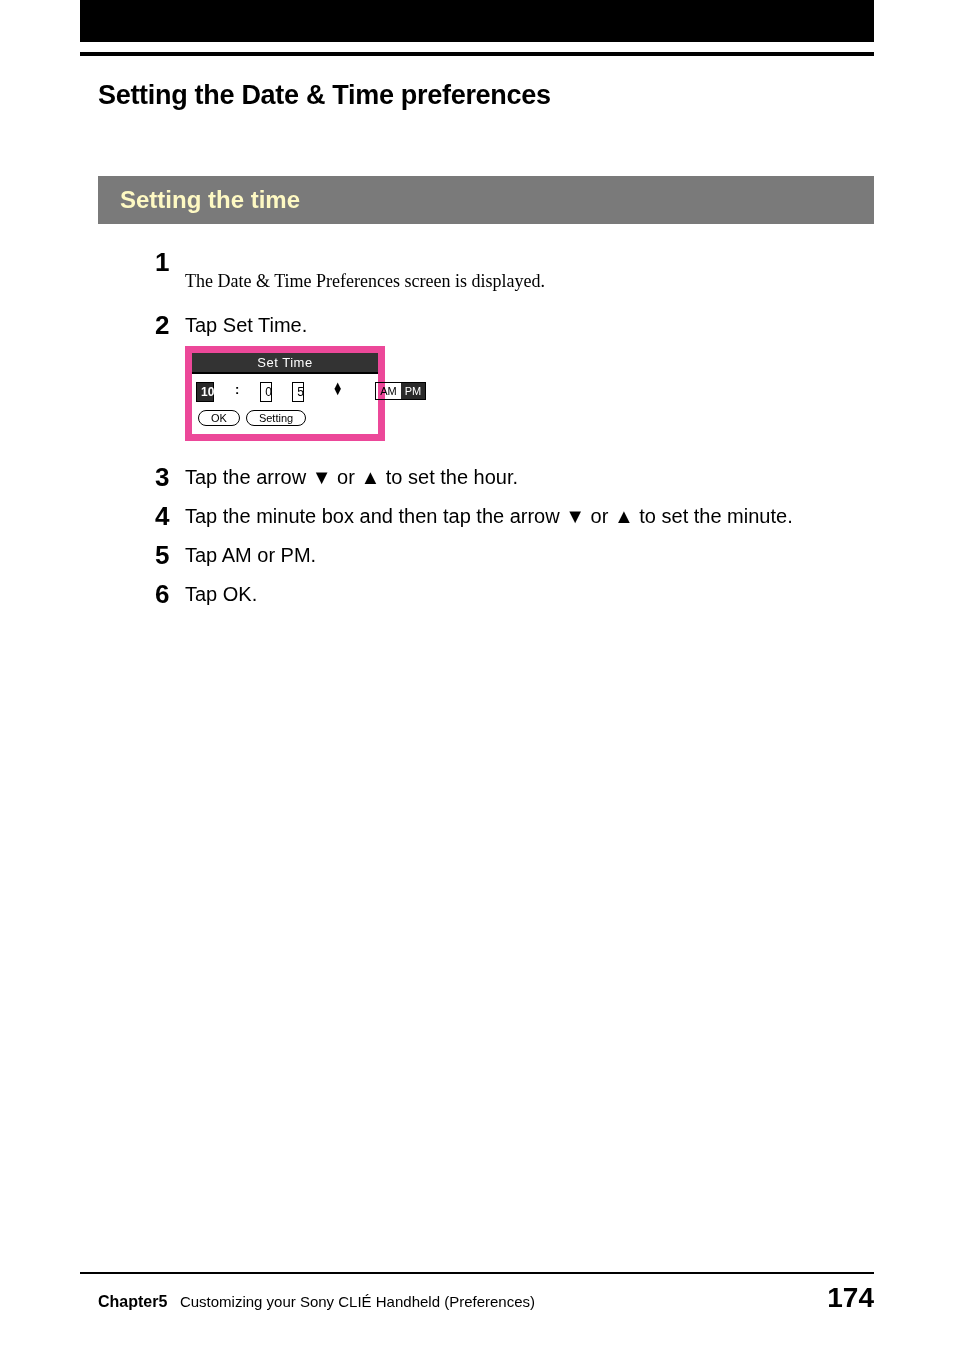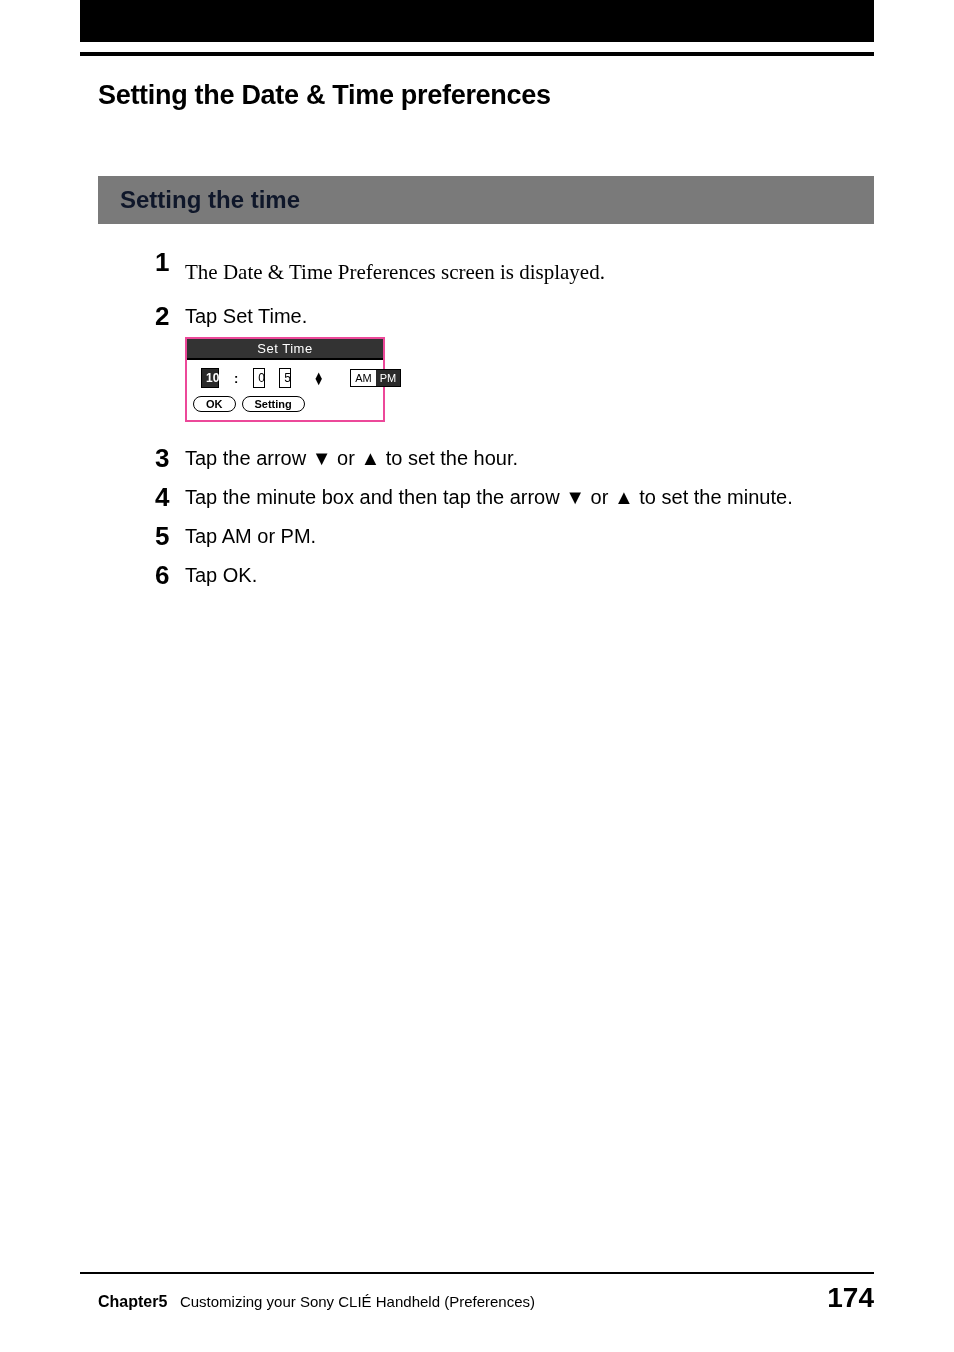--- a/index.html
+++ b/index.html
@@ -5,43 +5,43 @@
   * { box-sizing: border-box; margin: 0; padding: 0; }
   html, body { width: 954px; height: 1352px; background: #fff; font-family: Georgia, 'Times New Roman', serif; color: #000; }
   .page { width: 954px; height: 1352px; position: relative; }
 
   .top-bar { position: absolute; left: 80px; right: 80px; top: 0; height: 42px; background: #000; }
   .top-rule { position: absolute; left: 80px; right: 80px; top: 52px; height: 4px; background: #000; }
 
   .h1 { position: absolute; left: 98px; top: 80px; font-family: Verdana, Arial, sans-serif; font-weight: 700; font-size: 27px; letter-spacing: -0.3px; }
 
   .subhead-bar { position: absolute; left: 98px; right: 80px; top: 176px; height: 48px; background: #7a7a7a; display: flex; align-items: center; padding-left: 22px; }
-  .subhead-bar span { color: #0f172a; font-family: Verdana, Arial, sans-serif; font-weight: 700; font-size: 24px; }
+  .subhead-bar span { color: #fef9c3; font-family: Verdana, Arial, sans-serif; font-weight: 700; font-size: 24px; }
 
   .steps { position: absolute; left: 155px; right: 90px; top: 248px; }
   .step { display: flex; align-items: flex-start; margin-bottom: 6px; }
   .step-num { width: 30px; flex: 0 0 30px; font-family: Arial, sans-serif; font-weight: 900; font-size: 26px; line-height: 28px; text-align: left; }
   .step-body { flex: 1; }
   .step-main { font-family: Verdana, Arial, sans-serif; font-size: 20px; line-height: 29px; }
-  .step-sub { font-family: Georgia, 'Times New Roman', serif; font-size: 21px; line-height: 28px; margin-top: 10px; margin-bottom: 10px; }
+  .step-sub { font-family: Georgia, 'Times New Roman', serif; font-size: 18px; line-height: 28px; margin-top: 19px; margin-bottom: 10px; }
 
   
-  .dialog { width: 200px; border: 2px solid #ec4899; margin-left: 0px; margin-top: 6px; margin-bottom: 14px; background: #fff; }
+  .dialog { width: 200px; border: 7px solid #ec4899; margin-left: 0px; margin-top: 6px; margin-bottom: 14px; background: #fff; }
   .dialog-title { background: #333; color: #fff; text-align: center; font-family: Arial, sans-serif; font-size: 13px; padding: 2px 0; border-bottom: 2px solid #000; letter-spacing: 0.5px; }
-  .dialog-body { padding: 8px 6px 4px 14px; display: flex; align-items: center; gap: 14px; }
+  .dialog-body { padding: 8px 6px 4px 4px; display: flex; align-items: flex-start; gap: 20px; }
   .hour-box { background:#2a2a2a; color:#fff; font-family: Arial, sans-serif; font-size:12px; font-weight:700; padding:2px 4px; border:1px solid #000; min-width:18px; text-align:center; }
   .colon { font-family: Arial, sans-serif; font-weight:700; font-size:13px; padding:0 1px; }
   .minbox { border:1px solid #000; font-family: Arial, sans-serif; font-size:12px; padding:2px 4px; min-width:12px; text-align:center; }
   .arrows { display:flex; flex-direction:column; margin-left:8px; line-height:6px; }
   .arrows span { font-size: 11px; }
   .ampm { border:1px solid #000; margin-left:12px; display:flex; font-family:Arial,sans-serif; font-size:11px; }
   .ampm span { padding:2px 4px; }
   .ampm .pm { background:#2a2a2a; color:#fff; }
   .dialog-buttons { padding: 4px 6px 8px 6px; display:flex; gap:6px; }
-  .dbtn { border:1px solid #000; border-radius:9px; font-family:Arial,sans-serif; font-size:11px; padding:1px 12px; background:#fff;font-weight:bold; }
+  .dbtn { border:1px solid #000; border-radius:9px; font-family:Arial,sans-serif; font-size:11px; padding:1px 12px; background:#fff; }
 
   .footer-rule { position:absolute; left:80px; right:80px; bottom:78px; height:2px; background:#000; }
   .footer { position:absolute; left:98px; right:80px; bottom:38px; display:flex; justify-content:space-between; align-items:baseline; }
   .footer-left { font-family: Verdana, Arial, sans-serif; font-size: 15px; }
   .footer-left b { font-weight:700; font-size:16px; }
   .footer-right { font-family: Arial, sans-serif; font-weight:900; font-size:28px; }
 </style>
 </head>
 <body>
 

